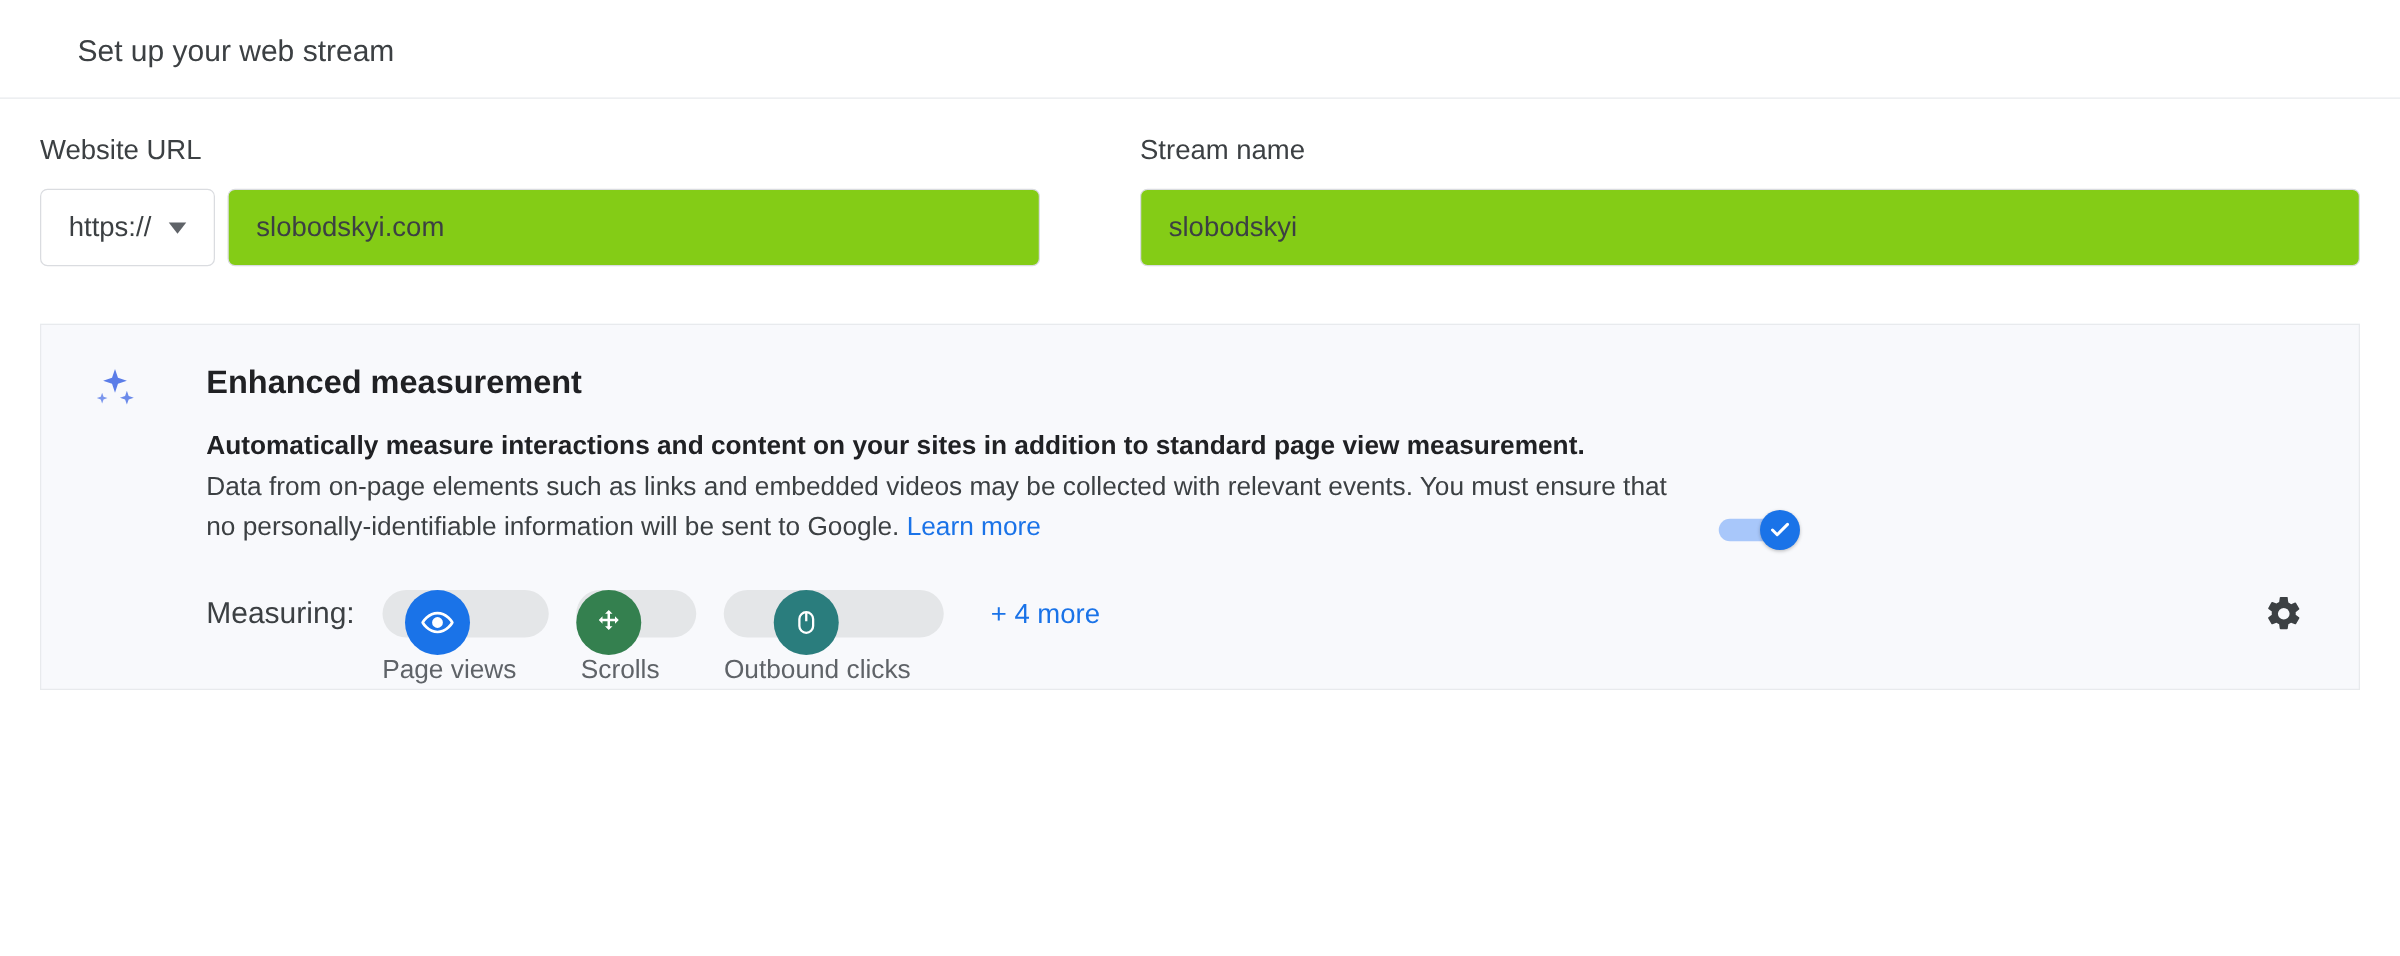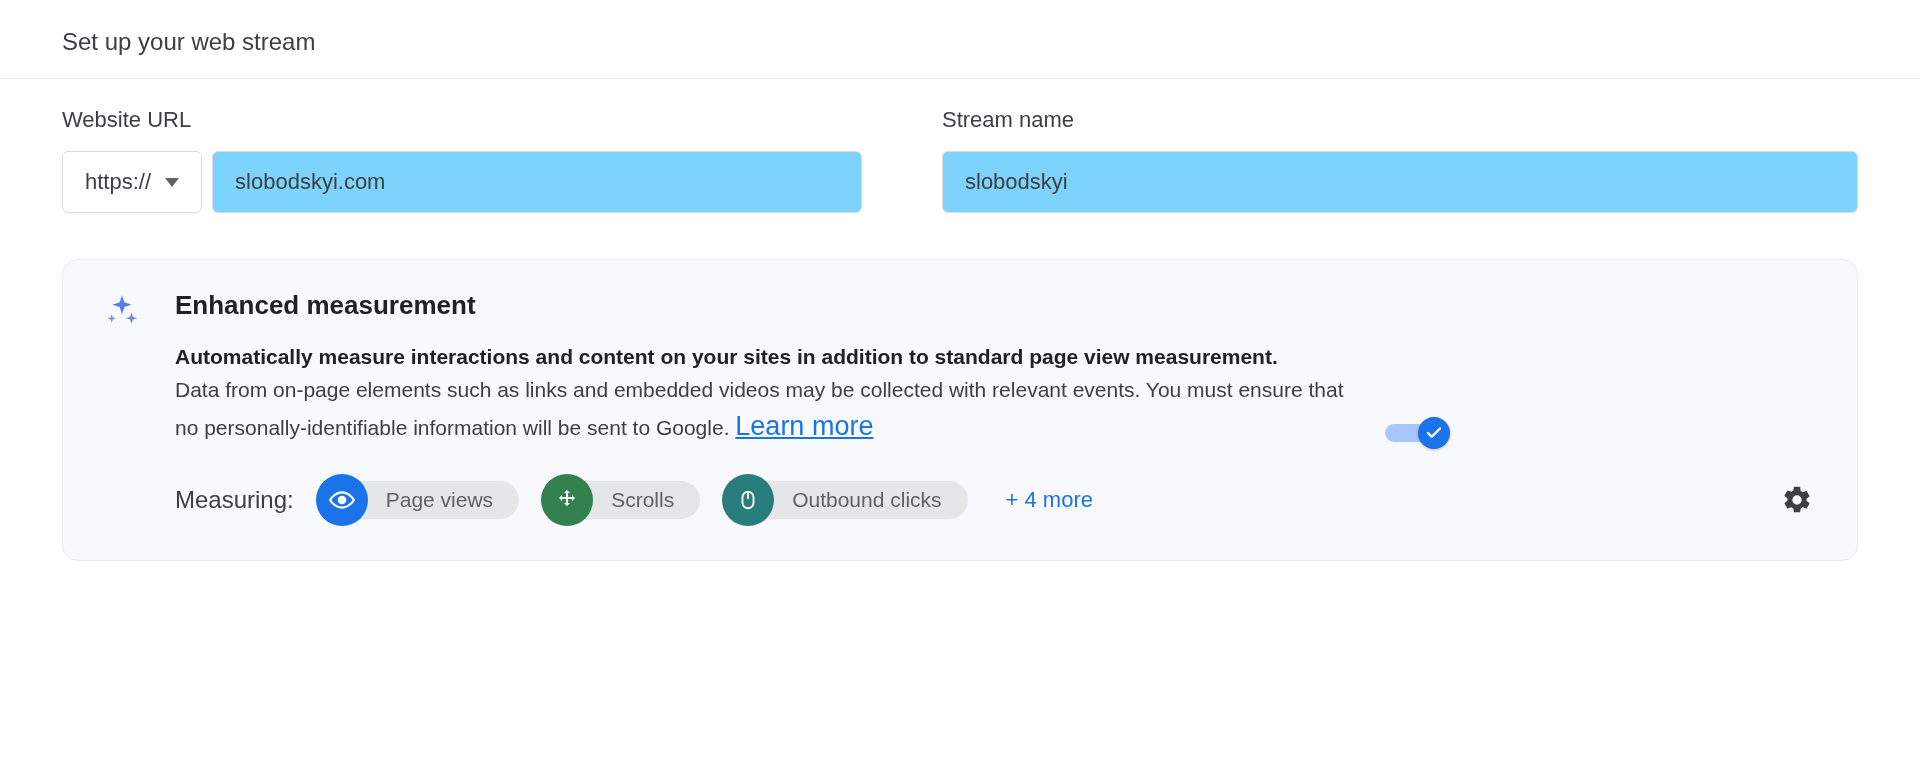--- a/index.html
+++ b/index.html
@@ -8,21 +8,21 @@
     background: #fff;
     color: #202124;
   }
   .page-header {
     padding: 28px 62px 22px;
     border-bottom: 1px solid #e8eaed;
     font-size: 24px;
     color: #3c4043;
   }
   .content {
-    padding: 28px 62px;
+    padding: 28px 32px;
   }
   .form-row {
     display: flex;
     gap: 80px;
     align-items: flex-start;
     margin-bottom: 46px;
   }
   .form-col { display: flex; flex-direction: column; }
   .form-col.url { flex: 0 0 800px; }
   .form-col.name { flex: 1; }
@@ -52,32 +52,32 @@
     border-right: 7px solid transparent;
     border-top: 9px solid #5f6368;
   }
   .text-input {
     border: 1px solid #dadce0;
     border-radius: 6px;
     height: 62px;
     padding: 0 22px;
     font-size: 22px;
     color: #3c4043;
-    background: #7dd3fc;
+    background: #84cc16;
     outline: none;
     width: 100%;
   }
   .url-inputs .text-input { flex: 1; }
   .card {
     background: #f8f9fc;
     border: 1px solid #e8eaed;
-    border-radius: 16px;
+    border-radius: 0;
     padding: 30px 40px 40px 40px;
     display: flex;
-    gap: 34px;
+    gap: 54px;
     align-items: flex-start;
   }
   .card-left {
     flex-shrink: 0;
     padding-top: 2px;
   }
   .card-body { flex: 1; }
   .card-title {
     font-size: 26px;
     font-weight: 600;
@@ -92,23 +92,22 @@
   }
   .card-desc {
     font-size: 21px;
     line-height: 1.55;
     color: #3c4043;
     max-width: 1170px;
   }
   .card-desc .bold { font-weight: 600; color: #202124;}
   .learn-link {
     color: #1a73e8;
-    text-decoration: underline;
-    cursor: pointer;
-    font-size: 27px;
+    cursor: pointer;
+    font-size: 21px;
   }
   .toggle-container { flex-shrink: 0; padding-top: 2px; }
   .toggle {
     width: 62px; height: 30px; position: relative; cursor: pointer;
   }
   .toggle-track {
     position: absolute; top: 6px; left: 0; right: 0; bottom: 0;
     height: 18px; background: #a8c7fa; border-radius: 10px;
   }
   .toggle-knob {
@@ -130,20 +129,21 @@
   .chip {
     display: inline-flex;
     align-items: center;
     background: #e4e6e8;
     border-radius: 26px;
     height: 38px;
     padding-right: 26px;
     font-size: 21px;
     color: #5f6368;
     font-weight: 500;
+    flex-direction: column;
   }
   .chip .icon-circle {
     width: 52px; height: 52px; border-radius: 50%;
     display: flex; align-items: center; justify-content: center;
     margin-right: 18px;
     flex-shrink: 0;
   }
   .icon-circle.blue { background: #1a73e8; }
   .icon-circle.green { background: #34804f; }
   .icon-circle.teal { background: #2a7d7d; }

